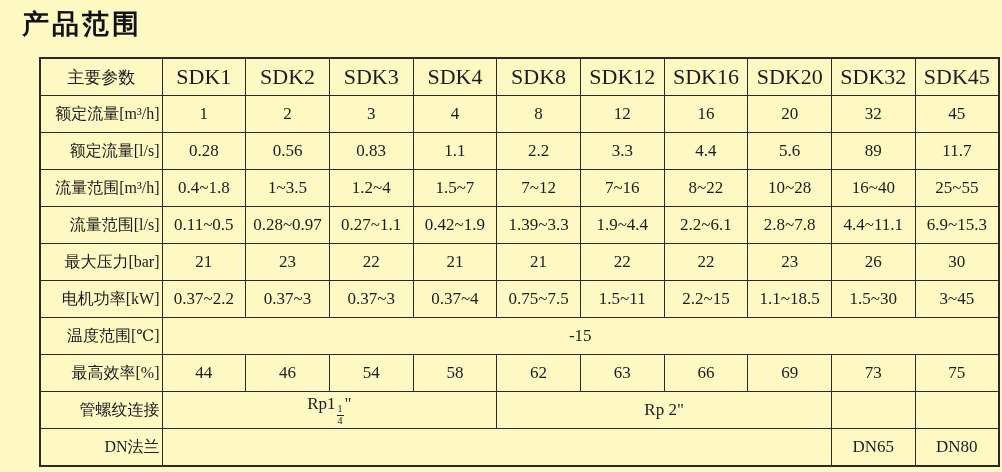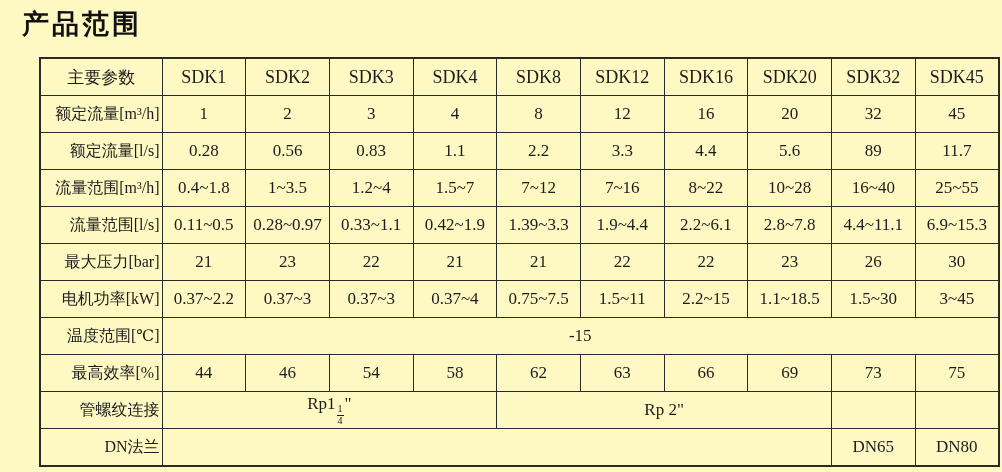--- a/index.html
+++ b/index.html
@@ -38,21 +38,21 @@
     height: 36px;
     padding: 0 2px;
     text-align: center;
     vertical-align: middle;
     font-weight: normal;
     font-size: 17px;
     color: #1c1c1c;
     white-space: nowrap;
     overflow: hidden;
   }
-  table.spec th { font-size: 18px; }
+  table.spec th { font-size: 22px; }
   table.spec td.lbl, table.spec th.lbl {
     text-align: right;
     padding-left: 9px;
     font-size: 16px;
   }
   table.spec th.lbl { text-align: center; padding-left: 2px; font-size: 17px; }
   .frac {
     display: inline-flex;
     flex-direction: column;
     align-items: center;
@@ -137,21 +137,21 @@
         <td>8~22</td>
         <td>10~28</td>
         <td>16~40</td>
         <td>25~55</td>
       </tr>
 
       <tr>
         <td class="lbl">流量范围[l/s]</td>
         <td>0.11~0.5</td>
         <td>0.28~0.97</td>
-        <td>0.33~1.1</td>
+        <td>0.27~1.1</td>
         <td>0.42~1.9</td>
         <td>1.39~3.3</td>
         <td>1.9~4.4</td>
         <td>2.2~6.1</td>
         <td>2.8~7.8</td>
         <td>4.4~11.1</td>
         <td>6.9~15.3</td>
       </tr>
 
       <tr>

